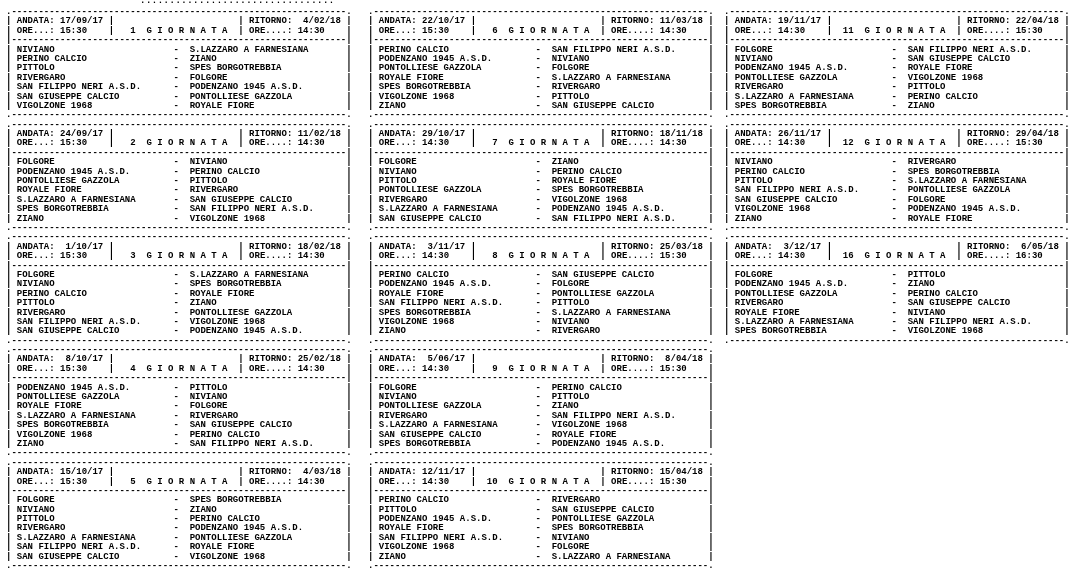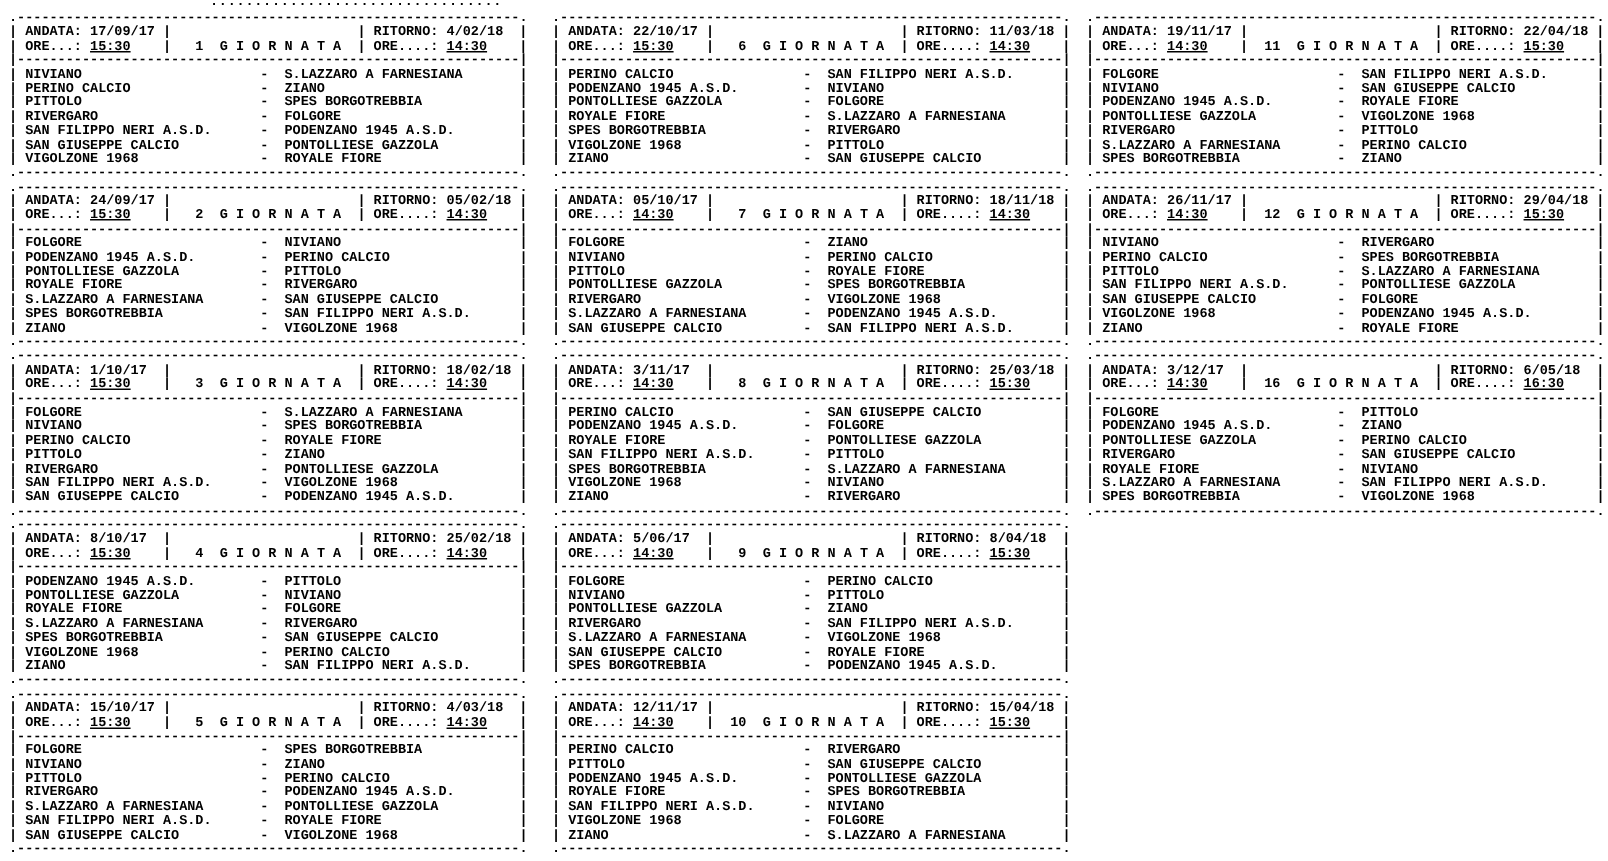--- a/index.html
+++ b/index.html
@@ -32,26 +32,25 @@
   .block { }
   .line {
     position: relative;
     white-space: pre;
     height: 9.4px;
     width: 64ch;
   }
   .d8 {      
     display: inline-block;
     width: 8ch;
-    text-align: left;
+    text-align: right;
   }
   .t5 {      
     display: inline-block;
     width: 5ch;
-    text-decoration: underline;
   }
   .mid {     
     display: inline-block;
     width: 23ch;
   }
   .num4 {    
     display: inline-block;
     width: 4ch;
     text-align: right;
   }
@@ -82,21 +81,21 @@
         <div class="line">| <span class="home">PERINO CALCIO</span>-  <span class="away">ZIANO</span><span class="bar-r">|</span></div>
         <div class="line">| <span class="home">PITTOLO</span>-  <span class="away">SPES BORGOTREBBIA</span><span class="bar-r">|</span></div>
         <div class="line">| <span class="home">RIVERGARO</span>-  <span class="away">FOLGORE</span><span class="bar-r">|</span></div>
         <div class="line">| <span class="home">SAN FILIPPO NERI A.S.D.</span>-  <span class="away">PODENZANO 1945 A.S.D.</span><span class="bar-r">|</span></div>
         <div class="line">| <span class="home">SAN GIUSEPPE CALCIO</span>-  <span class="away">PONTOLLIESE GAZZOLA</span><span class="bar-r">|</span></div>
         <div class="line">| <span class="home">VIGOLZONE 1968</span>-  <span class="away">ROYALE FIORE</span><span class="bar-r">|</span></div>
         <div class="line">.--------------------------------------------------------------.</div>
       </div>
       <div class="block">
         <div class="line">.--------------------------------------------------------------.</div>
-        <div class="line">| <span class="lbl">ANDATA:</span> <span class="d8">24/09/17</span> |<span class="mid"></span>| <span class="lbl">RITORNO:</span> <span class="d8">05/02/18</span><span class="bar-r"> |</span></div>
+        <div class="line">| <span class="lbl">ANDATA:</span> <span class="d8">24/09/17</span> |<span class="mid"></span>| <span class="lbl">RITORNO:</span> <span class="d8">11/02/18</span><span class="bar-r"> |</span></div>
         <div class="line">| <span class="lbl">ORE...:</span> <span class="t5">15:30</span>    |<span class="mid"><span class="num4">2</span>  <span class="gword">GIORNATA</span></span>| <span class="lbl">ORE....:</span> <span class="t5">14:30</span><span class="bar-r">    |</span></div>
         <div class="line">|--------------------------------------------------------------|</div>
         <div class="line">| <span class="home">FOLGORE</span>-  <span class="away">NIVIANO</span><span class="bar-r">|</span></div>
         <div class="line">| <span class="home">PODENZANO 1945 A.S.D.</span>-  <span class="away">PERINO CALCIO</span><span class="bar-r">|</span></div>
         <div class="line">| <span class="home">PONTOLLIESE GAZZOLA</span>-  <span class="away">PITTOLO</span><span class="bar-r">|</span></div>
         <div class="line">| <span class="home">ROYALE FIORE</span>-  <span class="away">RIVERGARO</span><span class="bar-r">|</span></div>
         <div class="line">| <span class="home">S.LAZZARO A FARNESIANA</span>-  <span class="away">SAN GIUSEPPE CALCIO</span><span class="bar-r">|</span></div>
         <div class="line">| <span class="home">SPES BORGOTREBBIA</span>-  <span class="away">SAN FILIPPO NERI A.S.D.</span><span class="bar-r">|</span></div>
         <div class="line">| <span class="home">ZIANO</span>-  <span class="away">VIGOLZONE 1968</span><span class="bar-r">|</span></div>
         <div class="line">.--------------------------------------------------------------.</div>
@@ -154,21 +153,21 @@
         <div class="line">| <span class="home">PODENZANO 1945 A.S.D.</span>-  <span class="away">NIVIANO</span><span class="bar-r">|</span></div>
         <div class="line">| <span class="home">PONTOLLIESE GAZZOLA</span>-  <span class="away">FOLGORE</span><span class="bar-r">|</span></div>
         <div class="line">| <span class="home">ROYALE FIORE</span>-  <span class="away">S.LAZZARO A FARNESIANA</span><span class="bar-r">|</span></div>
         <div class="line">| <span class="home">SPES BORGOTREBBIA</span>-  <span class="away">RIVERGARO</span><span class="bar-r">|</span></div>
         <div class="line">| <span class="home">VIGOLZONE 1968</span>-  <span class="away">PITTOLO</span><span class="bar-r">|</span></div>
         <div class="line">| <span class="home">ZIANO</span>-  <span class="away">SAN GIUSEPPE CALCIO</span><span class="bar-r">|</span></div>
         <div class="line">.--------------------------------------------------------------.</div>
       </div>
       <div class="block">
         <div class="line">.--------------------------------------------------------------.</div>
-        <div class="line">| <span class="lbl">ANDATA:</span> <span class="d8">05/10/17</span> |<span class="mid"></span>| <span class="lbl">RITORNO:</span> <span class="d8">18/11/18</span><span class="bar-r"> |</span></div>
+        <div class="line">| <span class="lbl">ANDATA:</span> <span class="d8">29/10/17</span> |<span class="mid"></span>| <span class="lbl">RITORNO:</span> <span class="d8">18/11/18</span><span class="bar-r"> |</span></div>
         <div class="line">| <span class="lbl">ORE...:</span> <span class="t5">14:30</span>    |<span class="mid"><span class="num4">7</span>  <span class="gword">GIORNATA</span></span>| <span class="lbl">ORE....:</span> <span class="t5">14:30</span><span class="bar-r">    |</span></div>
         <div class="line">|--------------------------------------------------------------|</div>
         <div class="line">| <span class="home">FOLGORE</span>-  <span class="away">ZIANO</span><span class="bar-r">|</span></div>
         <div class="line">| <span class="home">NIVIANO</span>-  <span class="away">PERINO CALCIO</span><span class="bar-r">|</span></div>
         <div class="line">| <span class="home">PITTOLO</span>-  <span class="away">ROYALE FIORE</span><span class="bar-r">|</span></div>
         <div class="line">| <span class="home">PONTOLLIESE GAZZOLA</span>-  <span class="away">SPES BORGOTREBBIA</span><span class="bar-r">|</span></div>
         <div class="line">| <span class="home">RIVERGARO</span>-  <span class="away">VIGOLZONE 1968</span><span class="bar-r">|</span></div>
         <div class="line">| <span class="home">S.LAZZARO A FARNESIANA</span>-  <span class="away">PODENZANO 1945 A.S.D.</span><span class="bar-r">|</span></div>
         <div class="line">| <span class="home">SAN GIUSEPPE CALCIO</span>-  <span class="away">SAN FILIPPO NERI A.S.D.</span><span class="bar-r">|</span></div>
         <div class="line">.--------------------------------------------------------------.</div>

